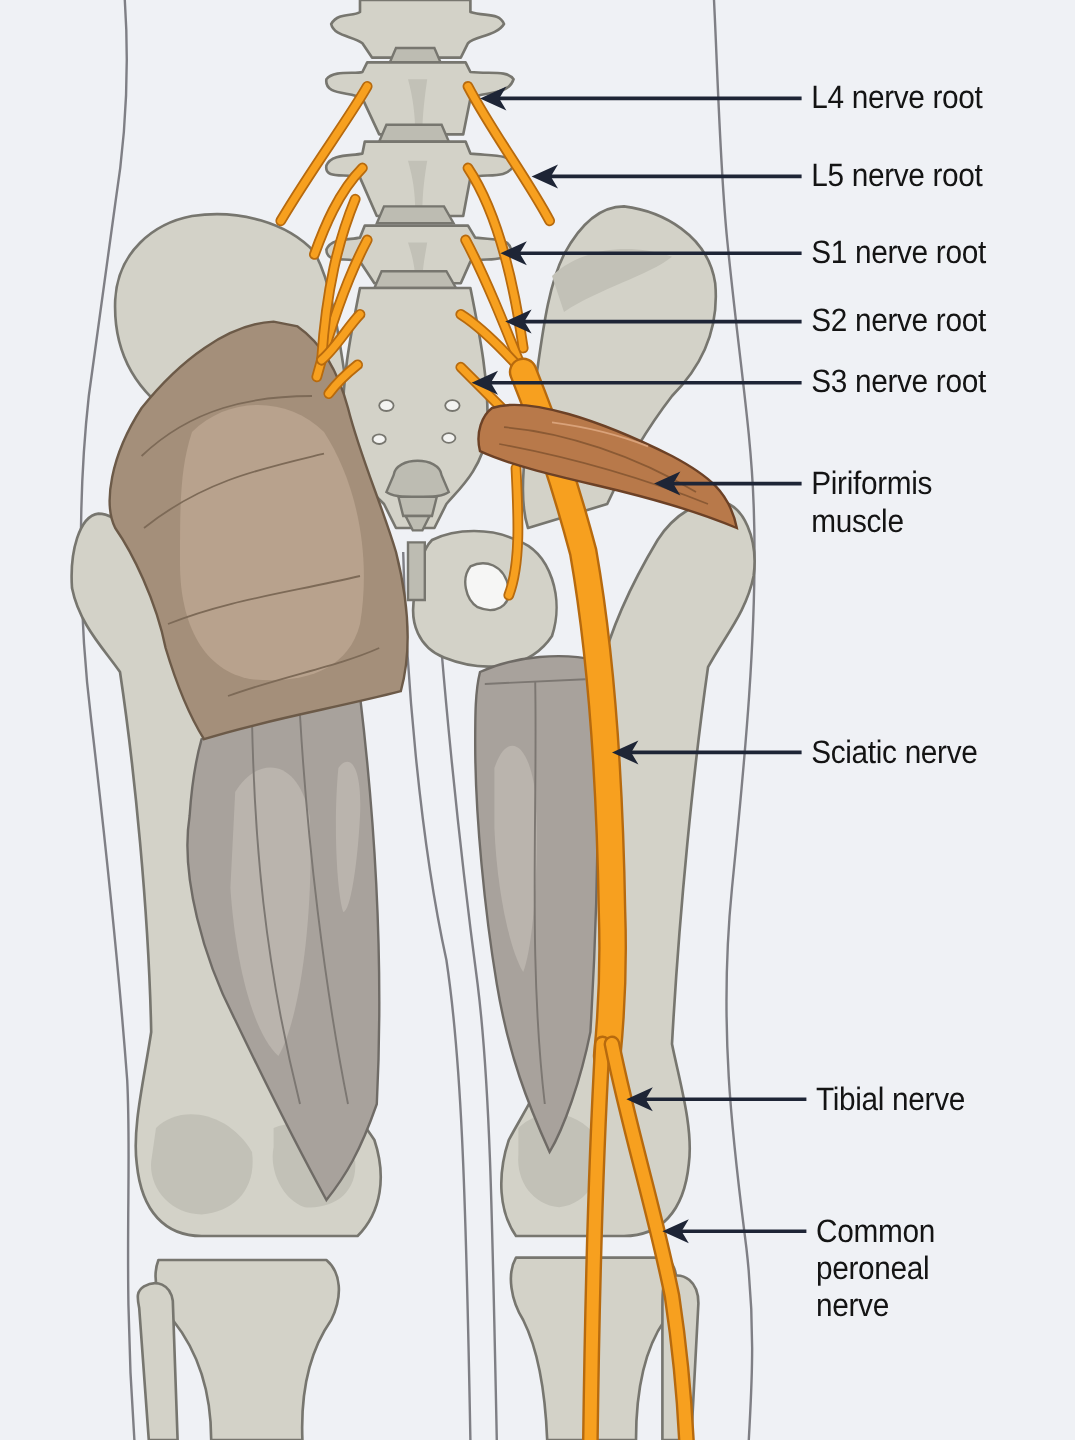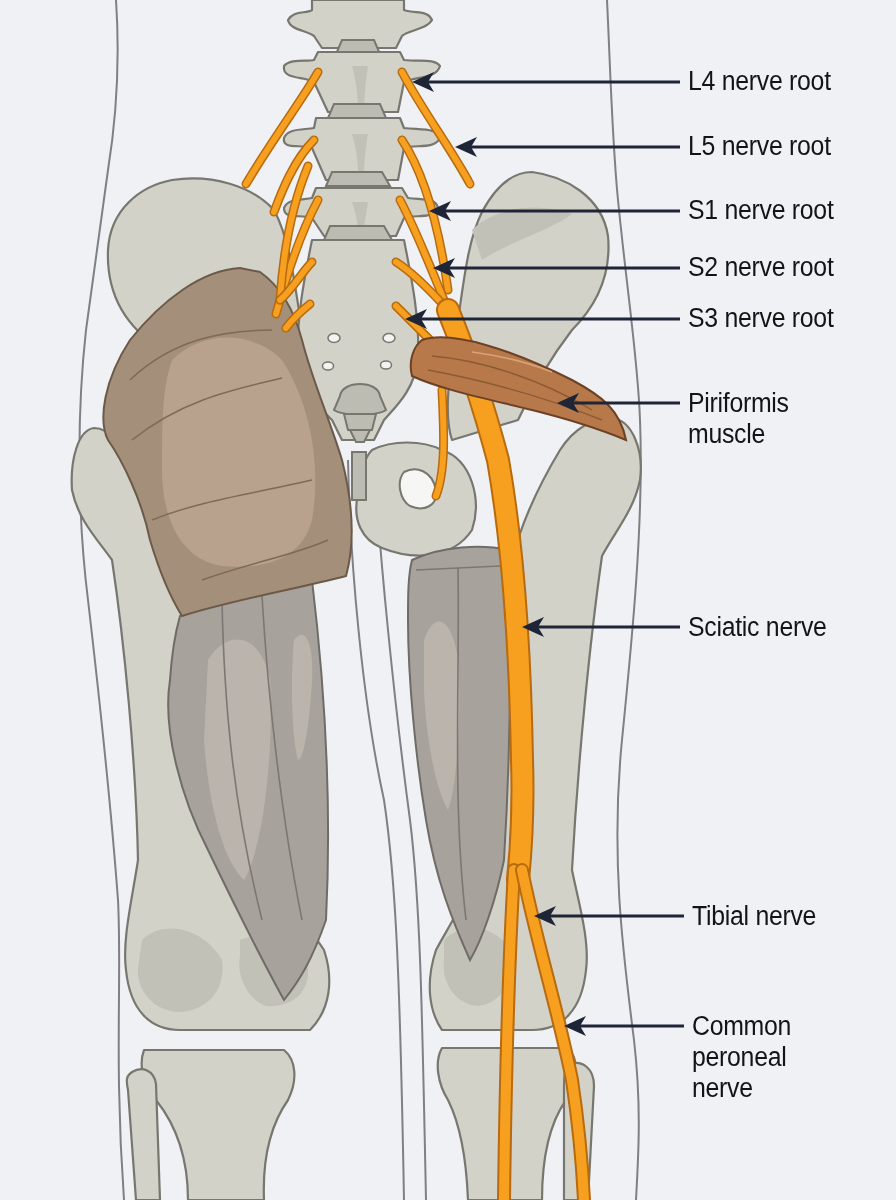--- a/index.html
+++ b/index.html
@@ -2,21 +2,21 @@
 <html><head>
 <meta charset="utf-8">
 <style>
   html, body { margin: 0; padding: 0; }
   body {
     width: 896px; height: 1200px; overflow: hidden;
     background: #eff1f5;
     font-family: "Liberation Sans", "DejaVu Sans", sans-serif;
     position: relative;
   }
-  #stage { position: absolute; left: 12px; top: 0; width: 760px; height: 1200px; }
+  #stage { position: absolute; left: 0; top: 0; width: 760px; height: 1200px; }
   svg#art { position: absolute; left: 0; top: 0; }
   .label {
     position: absolute;
     font-family: "Liberation Sans", sans-serif;
     font-size: 27px;
     line-height: 31px;
     color: #141414;
     letter-spacing: -0.3px;
     transform: scaleX(0.92);
     transform-origin: left top;

